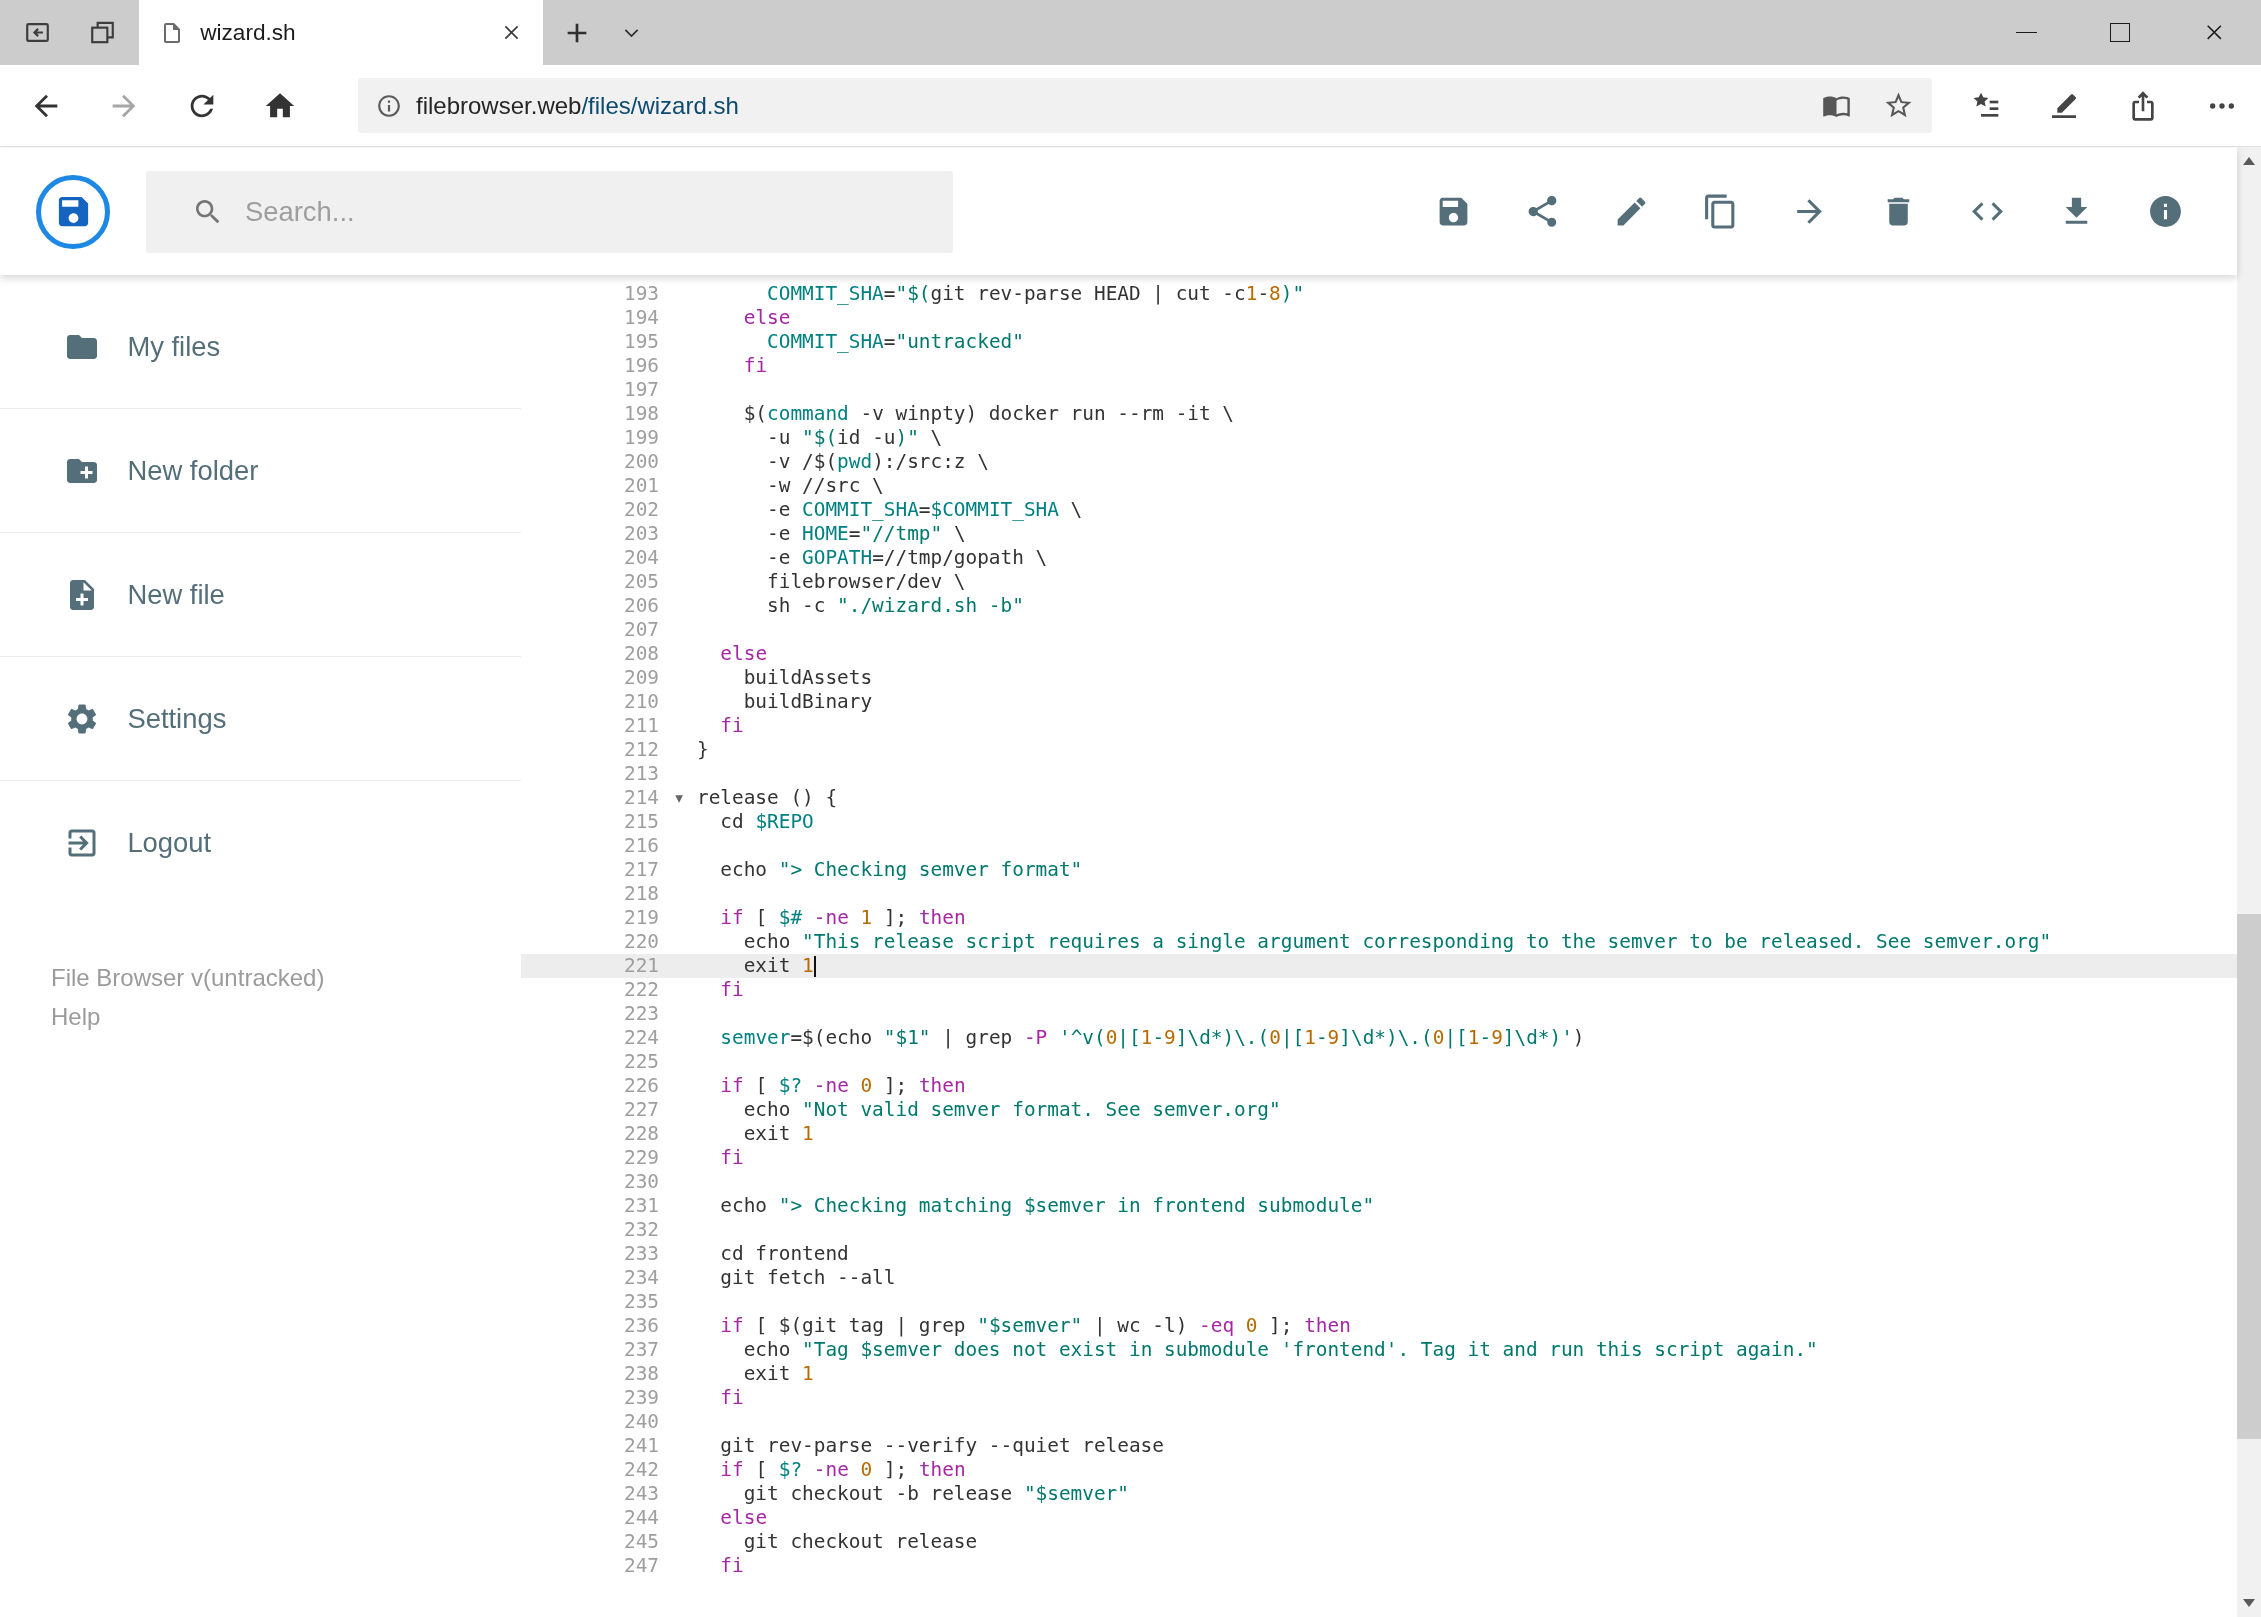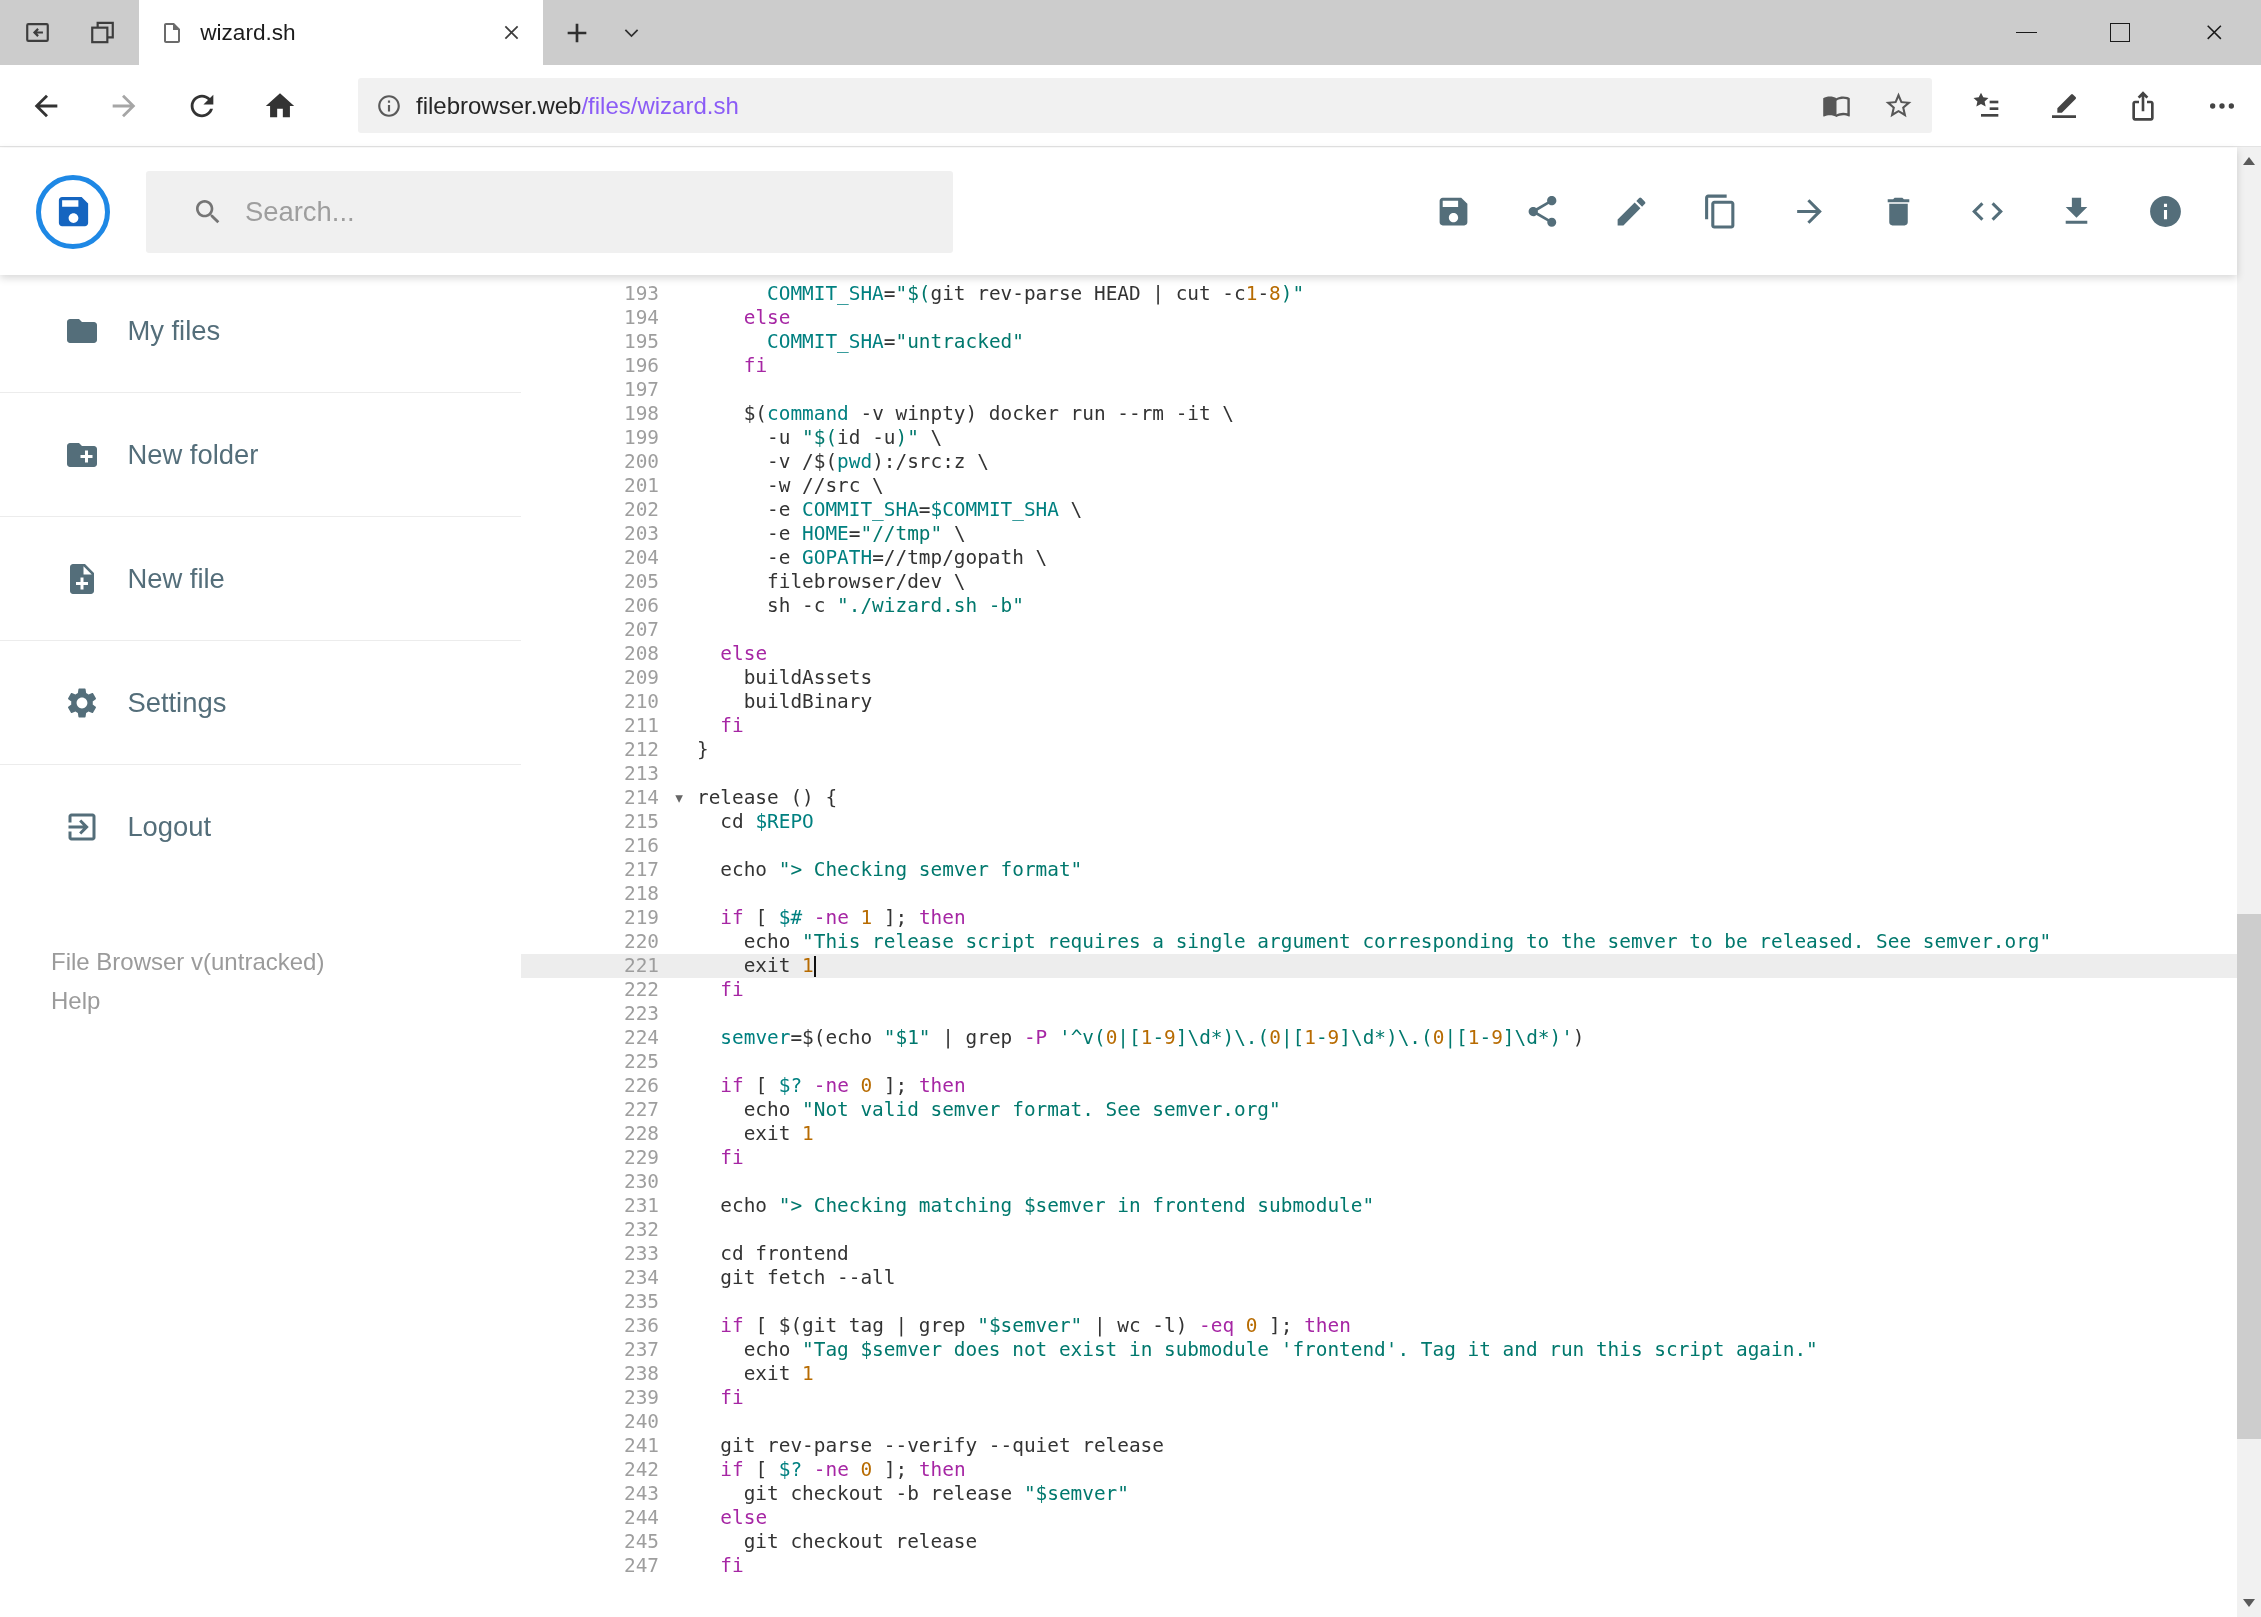--- a/index.html
+++ b/index.html
@@ -24,40 +24,40 @@
   .wc svg{width:22.6px;height:22.6px}
 
   
   .navbar{position:absolute;left:0;top:65px;width:2261px;height:82px;background:#fff;border-bottom:0.8px solid #e3e3e3;display:flex;align-items:center;padding-left:6.5px}
   .navbtn{width:78px;height:82px;display:flex;align-items:center;justify-content:center;color:#333}
   .navbtn svg{width:34px;height:34px}
   .navbtn.disabled{color:#a6a6a6}
   .urlbox{flex:1;height:55px;background:#f1f1f1;border-radius:3.2px;margin-left:39px;margin-right:37px;display:flex;align-items:center;padding:0 18px}
   .url-info{color:#5a5a5a}.url-info svg{width:26px;height:26px}
   .url-text{margin-left:14.5px;font-size:24px;white-space:nowrap}
-  .url-host{color:#262626}.url-path{color:#8b5cf6}
+  .url-host{color:#262626}.url-path{color:#0c4a6e}
   .url-spacer{flex:1}
   .url-read{color:#575757;margin-right:32px}.url-read svg{width:29px;height:29px}
   .url-star{color:#575757}.url-star svg{width:31px;height:31px}
   .nav-right{display:flex;align-items:center;gap:47px;margin-right:22.6px;color:#444}
   .nav-right .icon svg{width:32px;height:32px}
 
   
   .app-header{position:absolute;left:0;top:148px;width:2237px;height:127px;background:#fff;box-shadow:0 3.2px 8px rgba(0,0,0,.16);z-index:5;display:flex;align-items:center}
   .logo{margin-left:36px;width:74px;height:74px;border-radius:50%;border:5.7px solid #1e88e5;background:#fff;display:flex;align-items:center;justify-content:center;color:#1565c0}
   .logo svg{width:39px;height:39px}
   .searchbox{margin-left:36px;width:807px;height:82px;background:#f0f0f0;border-radius:3.2px;display:flex;align-items:center;padding-left:46px}
   .searchbox .icon{color:#757575}.searchbox .icon svg{width:32px;height:32px}
   .search-input{margin-left:21px;border:none;outline:none;background:transparent;font-size:27.4px;color:#444;width:662px;font-family:"Liberation Sans",sans-serif}
   .search-input::placeholder{color:#9e9e9e}
   .actions{margin-left:auto;margin-right:53px;display:flex;align-items:center;gap:52px;color:#546e7a}
   .actions .icon svg{width:37px;height:37px}
 
   
-  .sidebar{position:absolute;left:0;top:266px;width:521px;bottom:0;background:#fff;padding-top:3.2px}
+  .sidebar{position:absolute;left:0;top:282px;width:521px;bottom:0;background:#fff;padding-top:3.2px}
   .sb-item{height:124px;display:flex;align-items:center;padding-left:64px;color:#546e7a;cursor:pointer}
   .sb-item.bordered{border-bottom:1.6px solid #ececec}
   .sb-item .icon svg{width:36px;height:36px}
   .sb-label{margin-left:27.4px;font-size:27.4px}
   .sb-footer{position:absolute;left:51px;top:682px;font-size:24px;color:#9b9b9b}
   .sb-help{margin-top:11.3px}
 
   
   .editor{position:absolute;left:521px;top:274px;width:1716px;bottom:0;background:#fff;overflow:hidden;padding-top:8px;font-family:"DejaVu Sans Mono",monospace;font-size:19.4px}
   .code-row{display:flex;height:24px;line-height:24px;white-space:pre}

